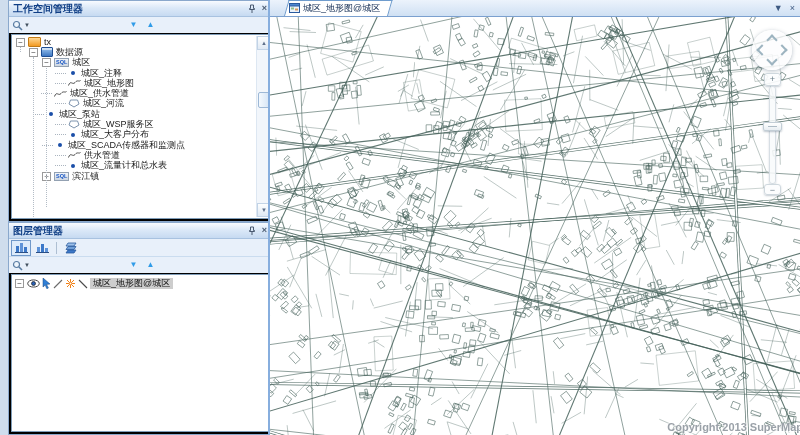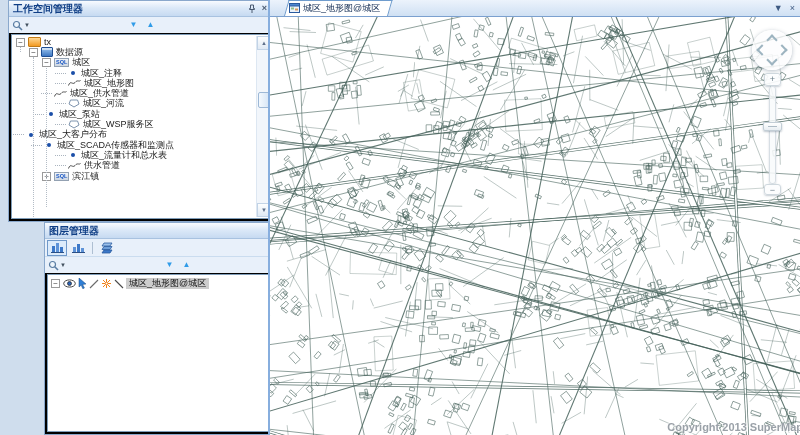--- a/index.html
+++ b/index.html
@@ -3,21 +3,21 @@
 <meta charset="utf-8">
 <style>
   * { margin:0; padding:0; box-sizing:border-box; }
   html,body { width:800px; height:435px; overflow:hidden; }
   body { font-family:"Liberation Sans","DejaVu Sans",sans-serif; background:#cfdded; }
   .app { position:relative; width:800px; height:435px; background:#cfdded; }
 
   
   .panel { position:absolute; left:8px; width:268px; background:#000000; border:1px solid #8aa8cc; }
   .panel-ws { top:0; height:222px; }
-  .panel-lm { top:222px; height:213px;margin-left:36px; }
+  .panel-lm { top:222px; height:213px; }
 
   .panel-title { height:16px; display:flex; align-items:center; padding:0 4px;
     background:linear-gradient(#f8fbff,#dce9f8 45%,#c6daf1);
     border-bottom:1px solid #a8c2e0; color:#0f3e85; font-size:10px; font-weight:bold; }
   .panel-title .sp { flex:1; }
   .tbtn { width:13px; height:12px; display:flex; align-items:center; justify-content:center;
     color:#4a5a70; font-size:9px; line-height:1; cursor:default; }
   .tbtn svg { display:block; }
 
   .toolrow { height:16px; display:flex; align-items:center; background:#e8f0fa; padding:0 3px; position:relative; }
@@ -185,43 +185,43 @@
           </div>
           <div class="tree-row" style="padding-left: 42px;">
             <span class="branch"></span>
             <span class="ic">
               <svg width="12" height="9" viewBox="0 0 12 9">
                 <polygon points="2.5,1 9.5,1 11,5 6,8 1,5" fill="#fff" stroke="#7d93ad" stroke-width="1"></polygon>
               </svg>
             </span>
             <span>城区_WSP服务区</span>
           </div>
-          <div class="tree-row" style="">
+          <div class="tree-row" style="padding-left: 42px;">
             <span class="branch"></span>
             <span class="ic ic-point"></span>
             <span>城区_大客户分布</span>
           </div>
-          <div class="tree-row" style="padding-left: 18px;">
+          <div class="tree-row" style="padding-left: 29px;">
             <span class="branch"></span>
             <span class="ic ic-point"></span>
             <span>城区_SCADA传感器和监测点</span>
-          </div>
-          <div class="tree-row" style="padding-left: 42px;">
-            <span class="branch"></span>
-            <span class="ic ic-point"></span>
-            <span>城区_流量计和总水表</span>
           </div>
           <div class="tree-row" style="padding-left: 42px;">
             <span class="branch"></span>
             <span class="ic">
               <svg width="13" height="8" viewBox="0 0 13 8">
                 <path d="M0.5 6.5 C2.5 0.5,4.5 6.5,7 3.5 S11 3,12.5 1.5" fill="none" stroke="#4d4d4d" stroke-width="1"></path>
               </svg>
             </span>
             <span>供水管道</span>
+          </div>
+          <div class="tree-row" style="padding-left: 42px;">
+            <span class="branch"></span>
+            <span class="ic ic-point"></span>
+            <span>城区_流量计和总水表</span>
           </div>
           <div class="tree-row" style="padding-left: 29px;">
             <span class="expander">+</span>
             <span class="ic ic-sql">SQL</span>
             <span>滨江镇</span>
           </div>
           <div class="vguide" style="left: 7px; top: 10px; height: 5.3px;"></div>
           <div class="vguide" style="left: 20px; top: 20.3px; height: 170.1px;"></div>
           <div class="vguide" style="left: 33px; top: 30.6px; height: 139.2px;"></div>
         </div>

